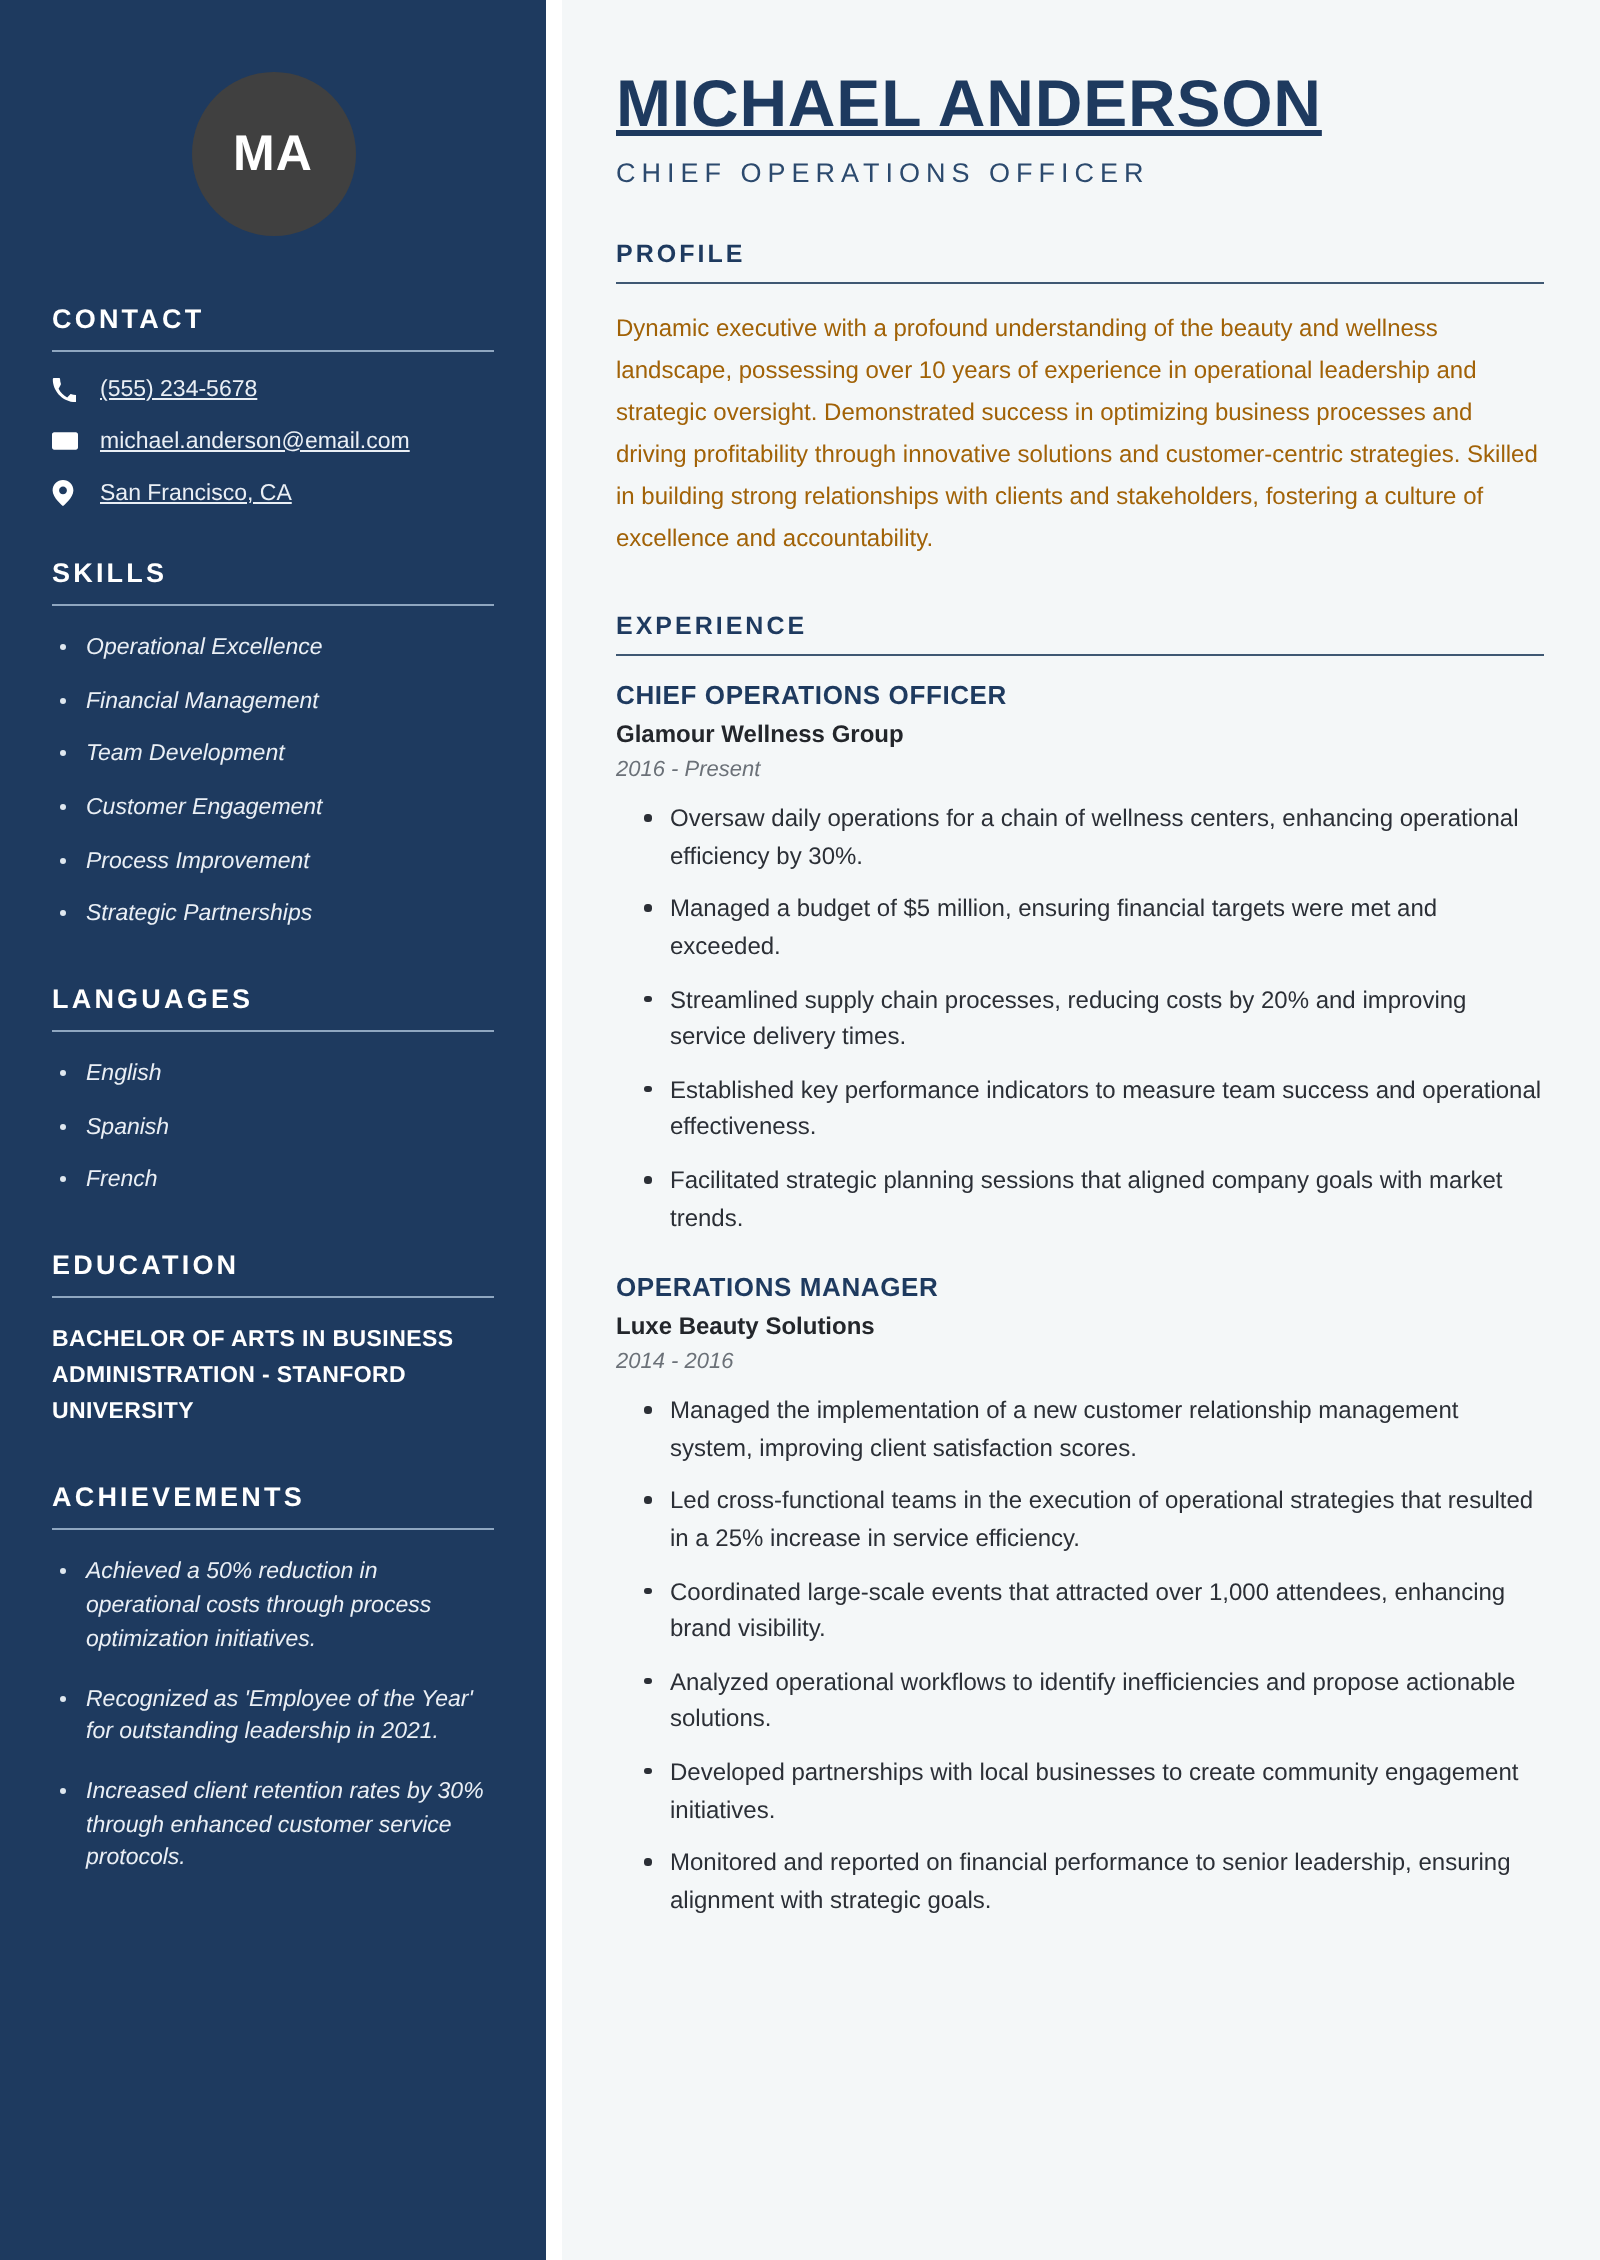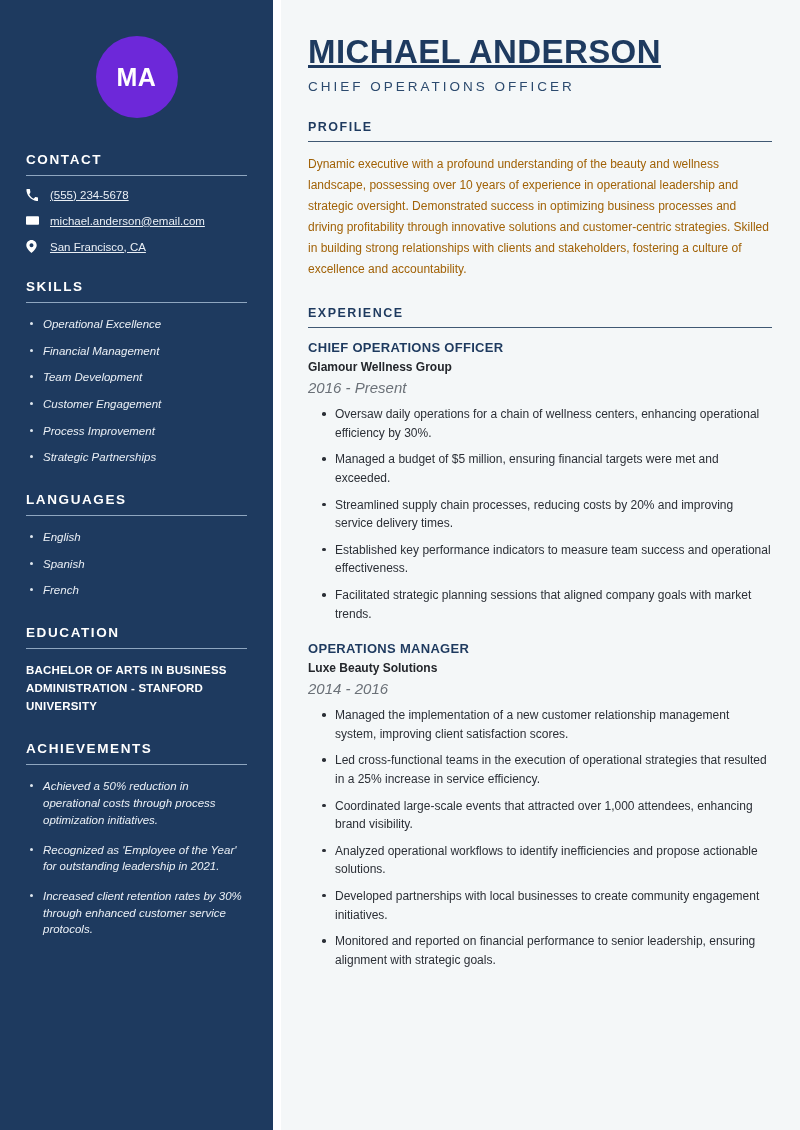--- a/index.html
+++ b/index.html
@@ -26,21 +26,21 @@
   .avatar-wrap {
     display: flex;
     justify-content: center;
     padding-top: 36px;
     padding-bottom: 34px;
   }
   .avatar {
     width: 82px;
     height: 82px;
     border-radius: 50%;
-    background: #6d28d9;
+    background: #404040;
     color: #ffffff;
     display: flex;
     align-items: center;
     justify-content: center;
     font-size: 25px;
     font-weight: bold;
     letter-spacing: 0.5px;
   }
 
   .side-section { margin-bottom: 26px; }
@@ -161,21 +161,21 @@
     letter-spacing: 0.3px;
     margin-bottom: 5px;
   }
   .exp-company {
     font-size: 12px;
     font-weight: bold;
     color: #23262b;
     margin-bottom: 5px;
   }
   .exp-dates {
-    font-size: 15px;
+    font-size: 11px;
     font-style: italic;
     color: #6b7178;
     margin-bottom: 9px;
   }
   ul.exp-list { list-style: none; padding-left: 13px; }
   ul.exp-list li {
     position: relative;
     padding-left: 14px;
     margin-bottom: 8px;
     font-size: 12px;

